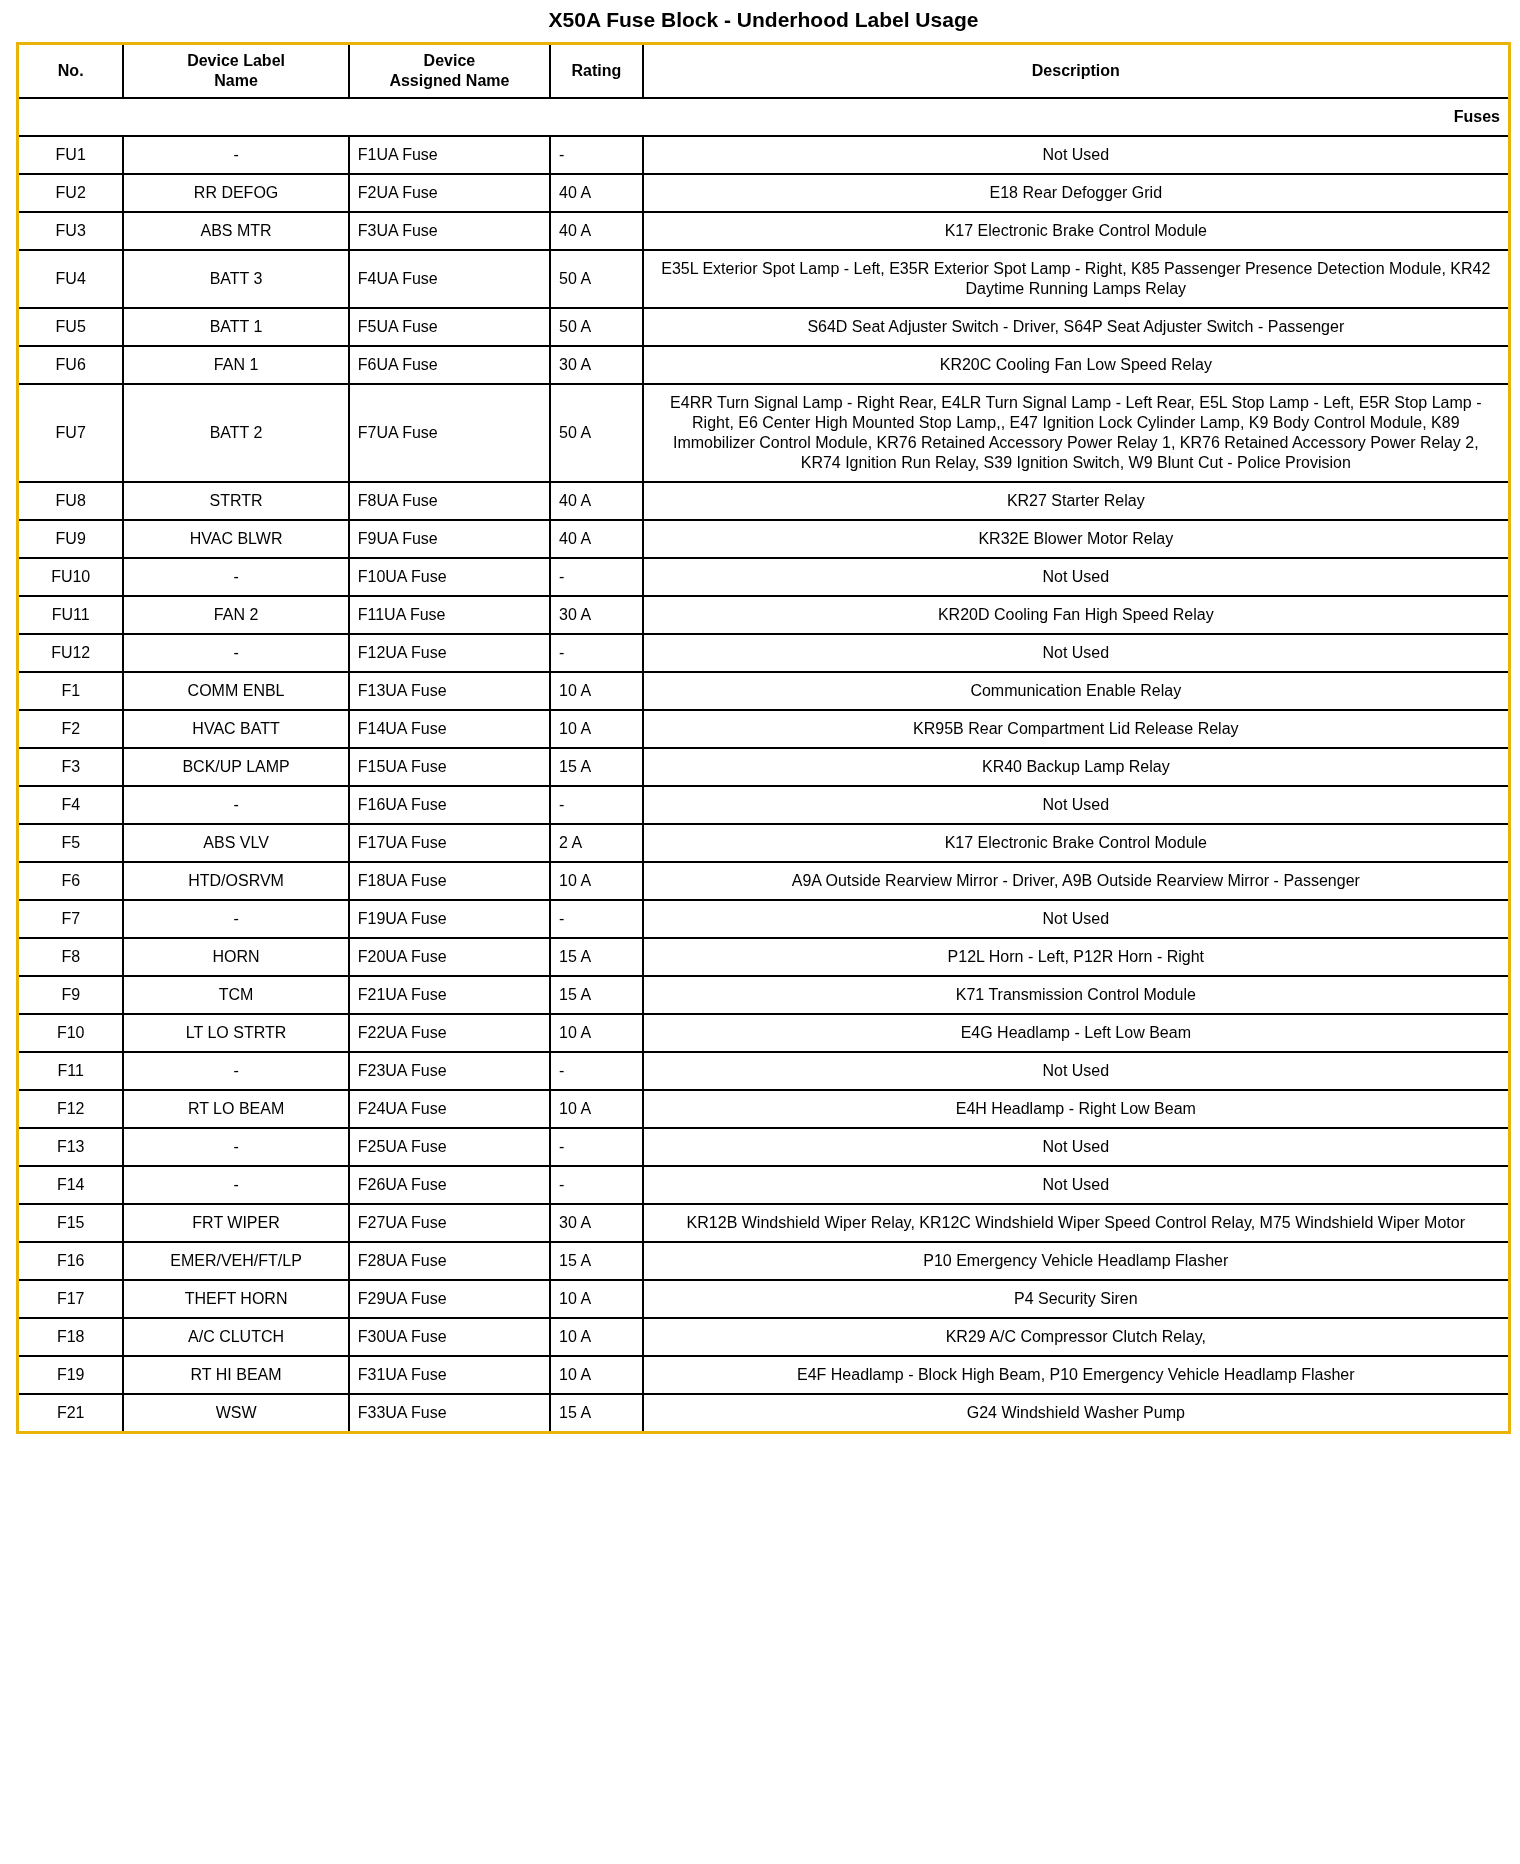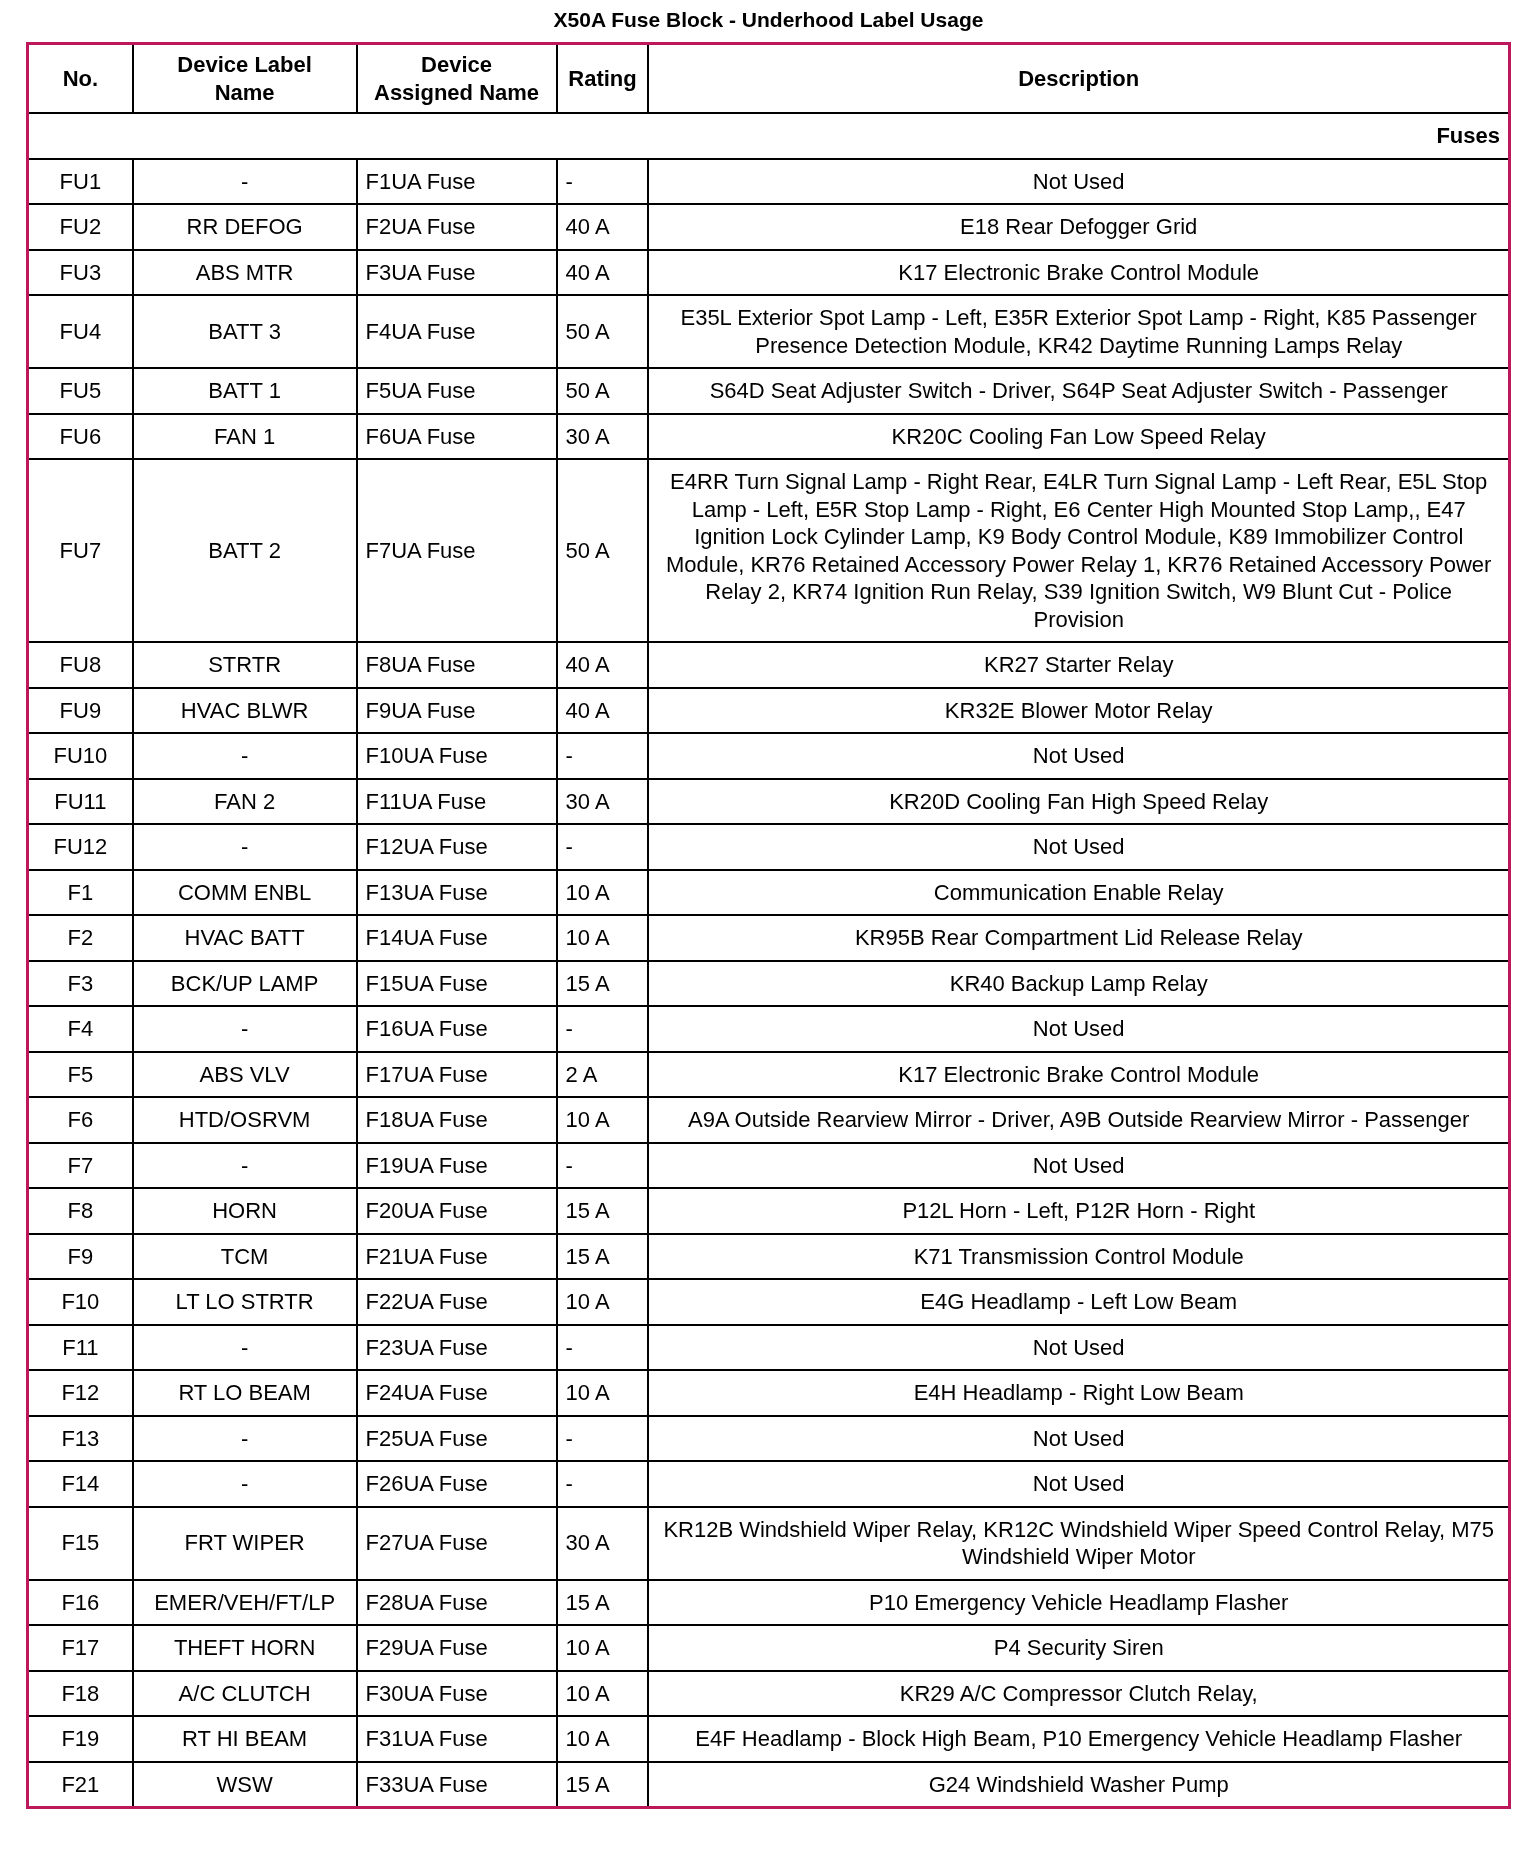--- a/index.html
+++ b/index.html
@@ -6,35 +6,35 @@
     margin: 0;
     padding: 0;
     background: #ffffff;
     color: #000000;
     font-family: "Liberation Sans", sans-serif;
   }
   .page {
     width: 1520px;
     min-height: 1864px;
     box-sizing: border-box;
-    padding: 4px 9px 10px 26px;
+    padding: 4px 9px 10px 16px;
     background: #ffffff;
   }
   .title {
     text-align: center;
     font-weight: bold;
     font-size: 21px;
     padding: 4px 0 10px 0;
   }
   table.fuse-table {
     width: 100%;
     border-collapse: collapse;
     table-layout: fixed;
-    border: 3px solid #be185d;
-    font-size: 22px;
+    border: 3px solid #eab308;
+    font-size: 16px;
   }
   table.fuse-table th,
   table.fuse-table td {
     border: 2px solid #000000;
     padding: 8px 8px;
     line-height: 1.25;
     vertical-align: middle;
     word-wrap: break-word;
   }
   table.fuse-table th {

